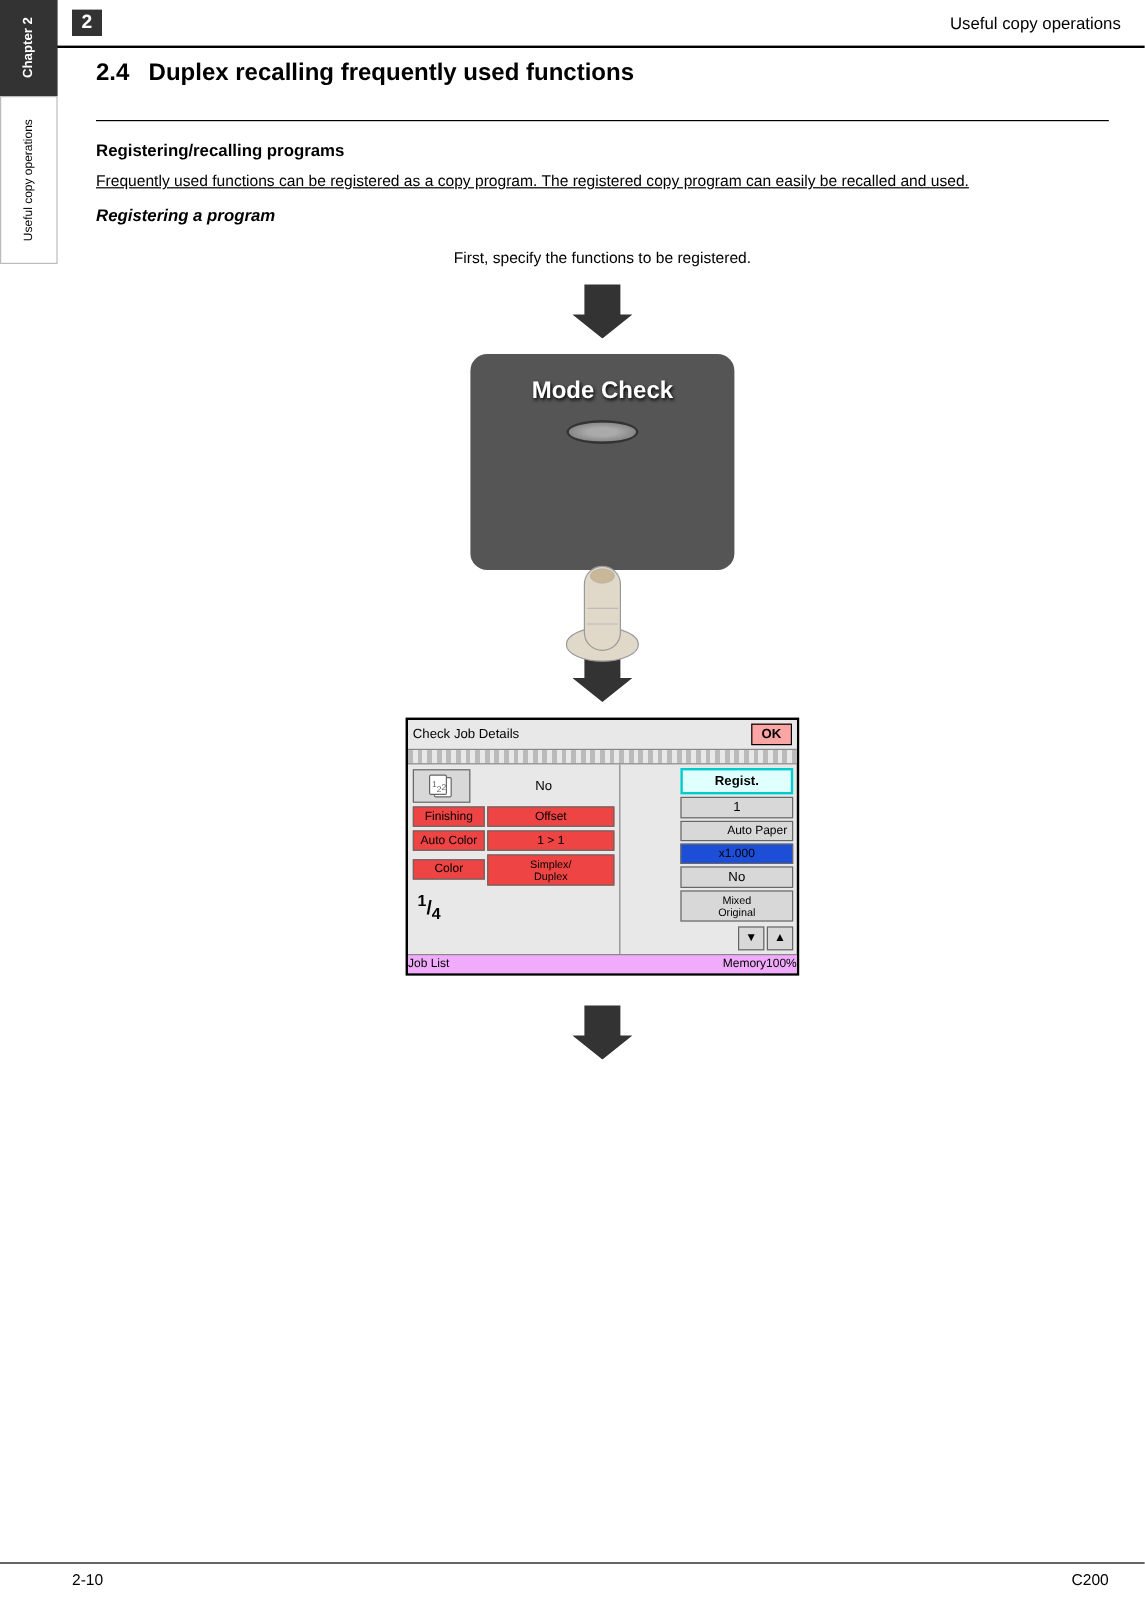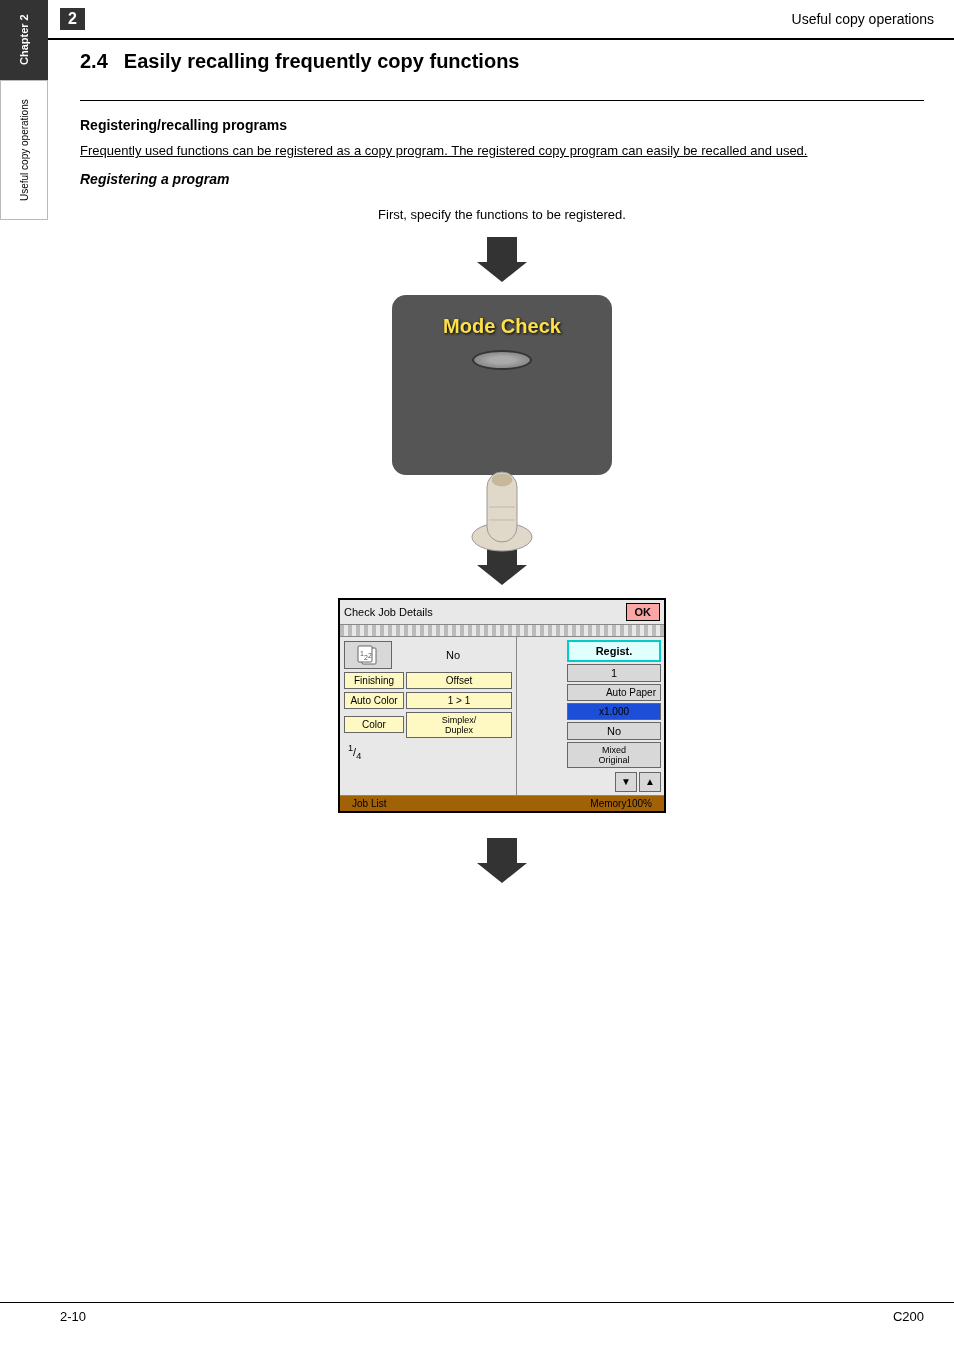--- a/index.html
+++ b/index.html
@@ -108,21 +108,21 @@
       height: 180px;
       display: flex;
       flex-direction: column;
       align-items: center;
       justify-content: flex-start;
       padding-top: 20px;
       position: relative;
       overflow: visible;
     }
     .mode-check-label {
-      color: #fde047;
+      color: #ffffff;
       font-size: 20px;
       font-weight: bold;
       text-shadow: 1px 1px 3px #000;
       z-index: 2;
       position: relative;
     }
     
     .oval-indicator {
       width: 60px;
       height: 20px;
@@ -174,35 +174,35 @@
     }
 
     .job-row {
       display: flex;
       align-items: center;
       margin-bottom: 3px;
       gap: 2px;
     }
     .job-cell {
       border: 1px solid #666;
-      background: #fef9c3;
+      background: #ef4444;
       padding: 2px 5px;
       font-size: 10px;
       min-width: 60px;
       text-align: center;
     }
     .job-cell-wide {
       flex: 1;
       text-align: center;
     }
     .job-panel-footer {
       display: flex;
       justify-content: space-between;
-      padding: 2px 12px;
-      background: #a16207;
+      padding: 2px 0;
+      background: #f0abfc;
       border-top: 1px solid #888;
       font-size: 10px;
     }
 
     
     .hatch-row {
       height: 12px;
       background: repeating-linear-gradient(
         90deg,
         #bbb 0px, #bbb 4px,
@@ -274,21 +274,21 @@
 
 <div class="top-bar">
   <span class="top-bar-chapter">2</span>
   <span class="top-bar-title">Useful copy operations</span>
 </div>
 
 <div class="main-content">
 
   <div class="section-heading-row">
     <span class="section-number">2.4</span>
-    <span class="section-title">Easily recalling frequently copy functions</span>
+    <span class="section-title">Duplex recalling frequently used functions</span>
   </div>
 
   <div class="subsection-title">Registering/recalling programs</div>
 
   <div class="body-text">Frequently used functions can be registered as a copy program. The registered copy program can easily be recalled and used.</div>
 
   <div class="italic-heading">Registering a program</div>
 
   <div class="instruction-text">First, specify the functions to be registered.</div>
 
@@ -367,21 +367,21 @@
             <span class="job-cell">Auto Color</span>
             <span class="job-cell job-cell-wide">1 &gt; 1</span>
           </div>
 
           <div class="job-row">
             <span class="job-cell">Color</span>
             <span class="job-cell job-cell-wide" style="font-size:9px;">Simplex/<br>Duplex</span>
           </div>
 
           <div class="job-row" style="margin-top:2px;">
-            <span style="font-size:11px; padding:2px 4px;"><sup>1</sup>/<sub>4</sub></span>
+            <span style="font-size:16px; padding:2px 4px;font-weight:bold;"><sup>1</sup>/<sub>4</sub></span>
           </div>
         </div>
 
         <div style="width:100px; padding:3px; display:flex; flex-direction:column; gap:2px;">
 
           <div style="border:2px solid #00cccc; background:#e0ffff; padding:3px 6px; font-size:11px; font-weight:bold; text-align:center;">Regist.</div>
 
           <div style="border:1px solid #666; background:#d8d8d8; padding:2px 6px; font-size:11px; text-align:center;">1</div>
 
           <div style="border:1px solid #666; background:#d8d8d8; padding:2px 4px; font-size:10px; text-align:right;">Auto Paper</div>

